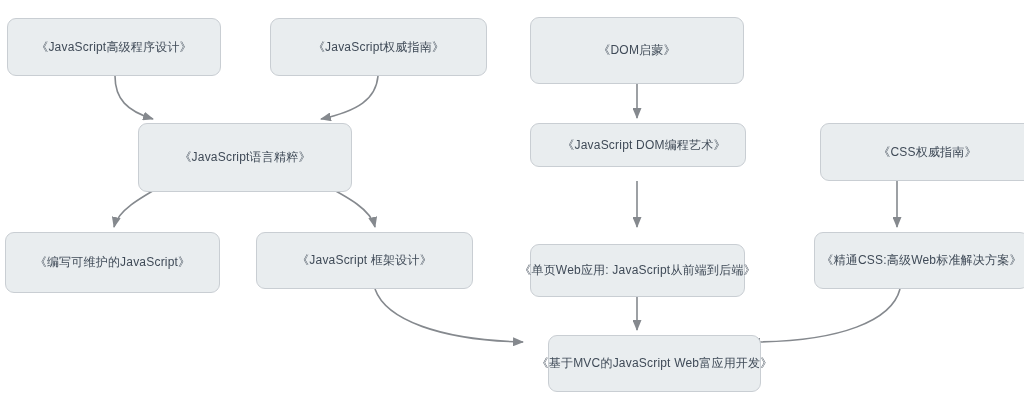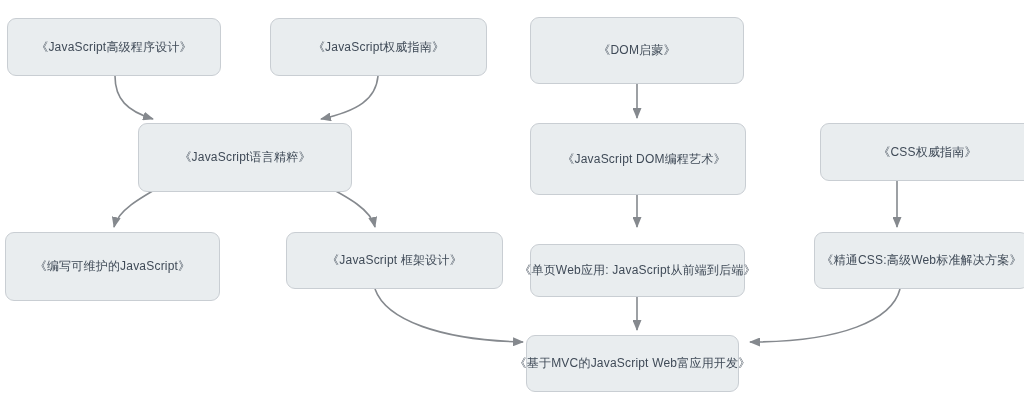--- a/index.html
+++ b/index.html
@@ -79,35 +79,35 @@
       </div>
       <div class="node" style="left: 270px; top: 18px; width: 217px; height: 58px;">
         <span class="node-label">《JavaScript权威指南》</span>
       </div>
       <div class="node" style="left: 530px; top: 17px; width: 214px; height: 67px;">
         <span class="node-label">《DOM启蒙》</span>
       </div>
       <div class="node" style="left: 138px; top: 123px; width: 214px; height: 69px;">
         <span class="node-label">《JavaScript语言精粹》</span>
       </div>
-      <div class="node" style="left: 530px; top: 123px; width: 216px; height: 72px; padding-left: 12px;">
+      <div class="node" style="left: 530px; top: 123px; width: 216px; height: 44px; padding-left: 12px;">
         <span class="node-label">《JavaScript DOM编程艺术》</span>
       </div>
       <div class="node" style="left: 790px; top: 123px; width: 215px; height: 58px; margin-left: 30px;">
         <span class="node-label">《CSS权威指南》</span>
       </div>
-      <div class="node" style="left: 5px; top: 232px; width: 215px; height: 69px;">
+      <div class="node" style="left: 5px; top: 232px; width: 215px; height: 61px;">
         <span class="node-label">《编写可维护的JavaScript》</span>
       </div>
-      <div class="node" style="left: 286px; top: 232px; width: 217px; height: 57px;">
+      <div class="node" style="left: 256px; top: 232px; width: 217px; height: 57px;">
         <span class="node-label">《JavaScript 框架设计》</span>
       </div>
       <div class="node" style="left: 530px; top: 244px; width: 215px; height: 53px;">
         <span class="node-label">《单页Web应用: JavaScript从前端到后端》</span>
       </div>
       <div class="node" style="left: 790px; top: 232px; width: 215px; height: 57px; margin-left: 24px;">
         <span class="node-label">《精通CSS:高级Web标准解决方案》</span>
       </div>
-      <div class="node" style="left: 526px; top: 335px; width: 213px; height: 57px;">
+      <div class="node" style="left: 548px; top: 335px; width: 213px; height: 57px;">
         <span class="node-label">《基于MVC的JavaScript Web富应用开发》</span>
       </div>
     </div>
 </div>
 
 </body></html>

